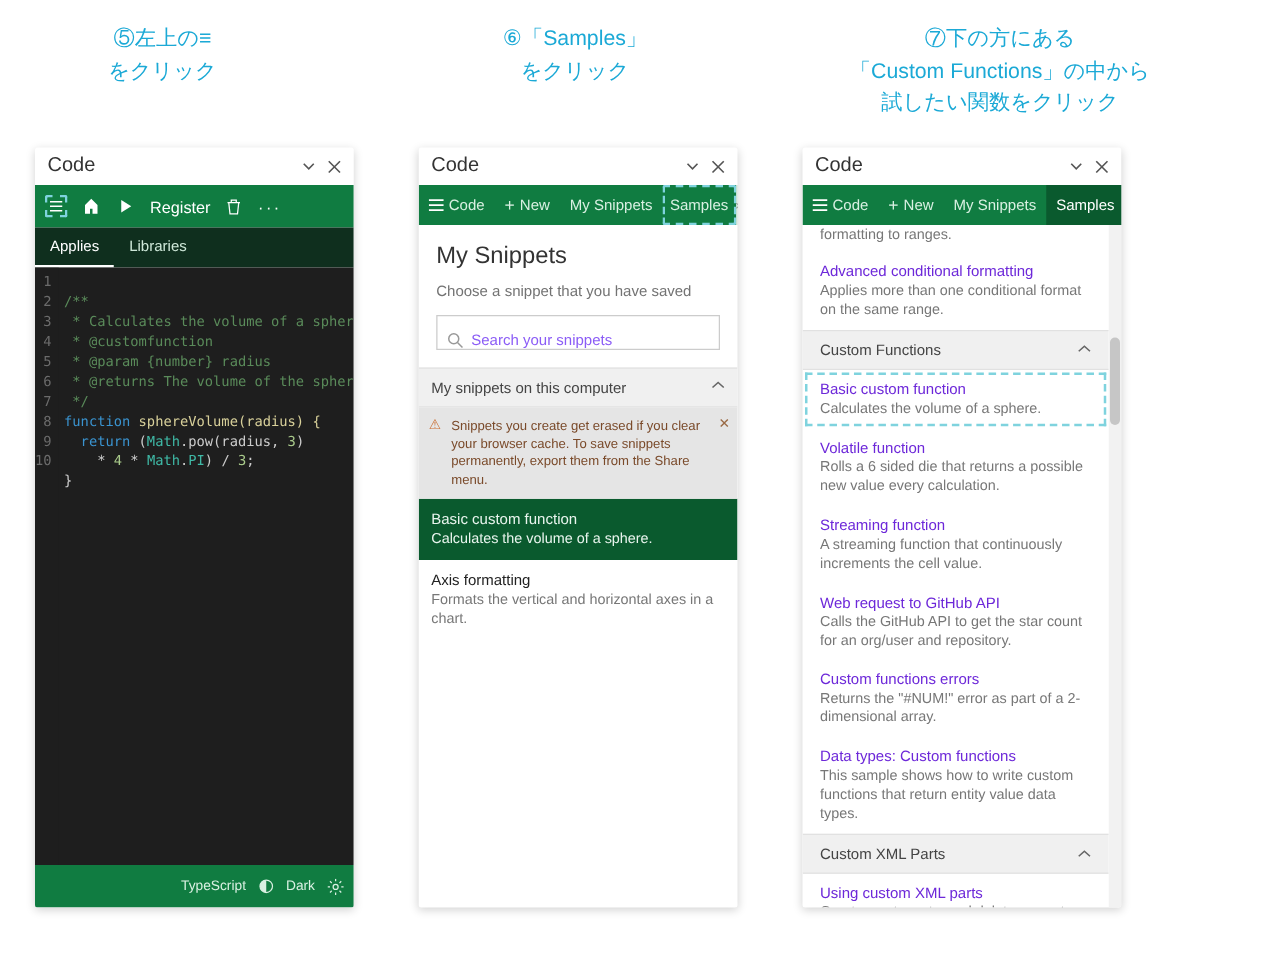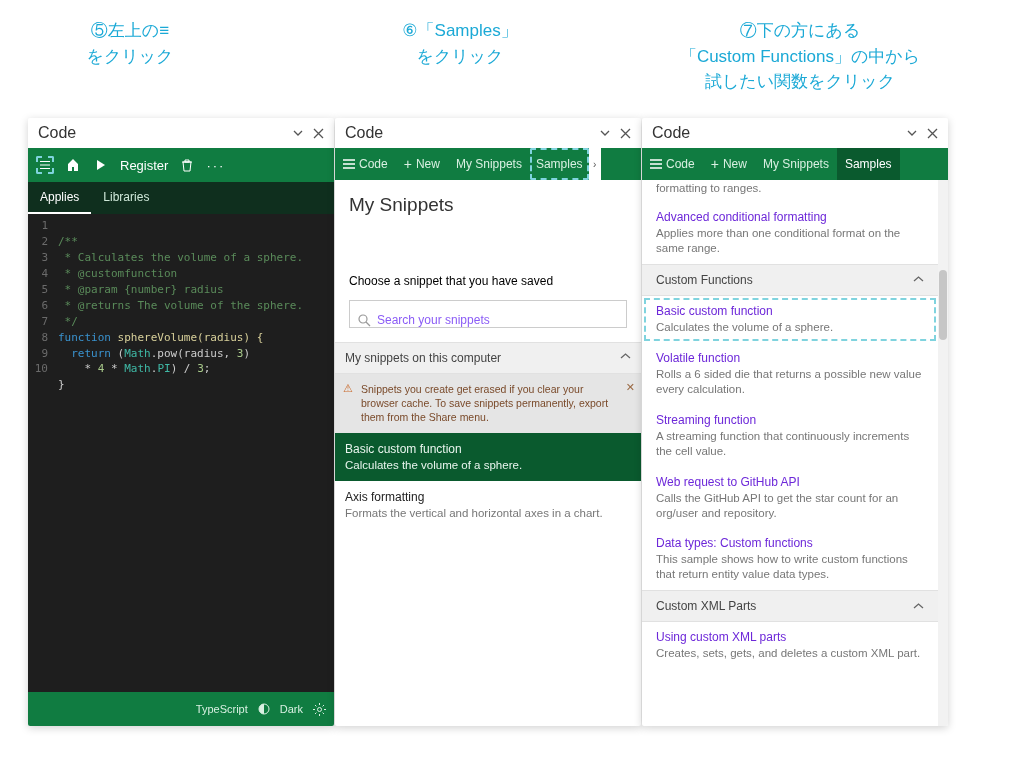--- a/index.html
+++ b/index.html
@@ -13,21 +13,21 @@
   }
   .caption {
     position: absolute;
     color: #1ba9d6;
     font-size: 17px;
     line-height: 1.5;
     text-align: center;
   }
   .panel {
     position: absolute;
-    width: 306px;
+    width: 255px;
     height: 608px;
     background: #fff;
     border-radius: 2px;
     box-shadow: 0 2px 8px rgba(0,0,0,0.18);
     display: flex;
     flex-direction: column;
     overflow: hidden;
   }
   .titlebar {
     height: 30px;
@@ -150,21 +150,21 @@
 
   .snip-body {
     padding: 14px 14px 0 14px;
     flex: 1;
     display: flex;
     flex-direction: column;
     font-size: 12px;
     color: #444;
   }
   .snip-title { font-size: 19px; font-weight: 400; color: #333; margin-bottom: 10px; }
-  .snip-sub { color: #000000; font-size: 12px; margin-bottom: 12px; margin-top: 48px; }
+  .snip-sub { color: #737373; font-size: 12px; margin-bottom: 12px; }
   .search-wrap {
     border: 1px solid #ccc;
     height: 28px;
     display: flex;
     align-items: flex-end;
     padding: 0 8px;
     color: #8b5cf6;
     gap: 6px;
     margin-bottom: 14px;
   }
@@ -475,20 +475,24 @@
       </div>
       <div class="samp-item">
         <div class="st">Streaming function</div>
         <div class="sd">A streaming function that continuously increments the cell value.</div>
       </div>
       <div class="samp-item">
         <div class="st">Web request to GitHub API</div>
         <div class="sd">Calls the GitHub API to get the star count for an org/user and repository.</div>
       </div>
       <div class="samp-item">
+        <div class="st">Custom functions errors</div>
+        <div class="sd">Returns the "#NUM!" error as part of a 2-dimensional array.</div>
+      </div>
+      <div class="samp-item">
         <div class="st">Data types: Custom functions</div>
         <div class="sd">This sample shows how to write custom functions that return entity value data types.</div>
       </div>
       <div class="cat-head">
         <span>Custom XML Parts</span>
         <svg width="11" height="11" viewBox="0 0 11 11">
             <path d="M1 7l4.5-4L10 7" stroke="#666" stroke-width="1.3" fill="none"></path>
           </svg>
       </div>
       <div class="samp-item">

